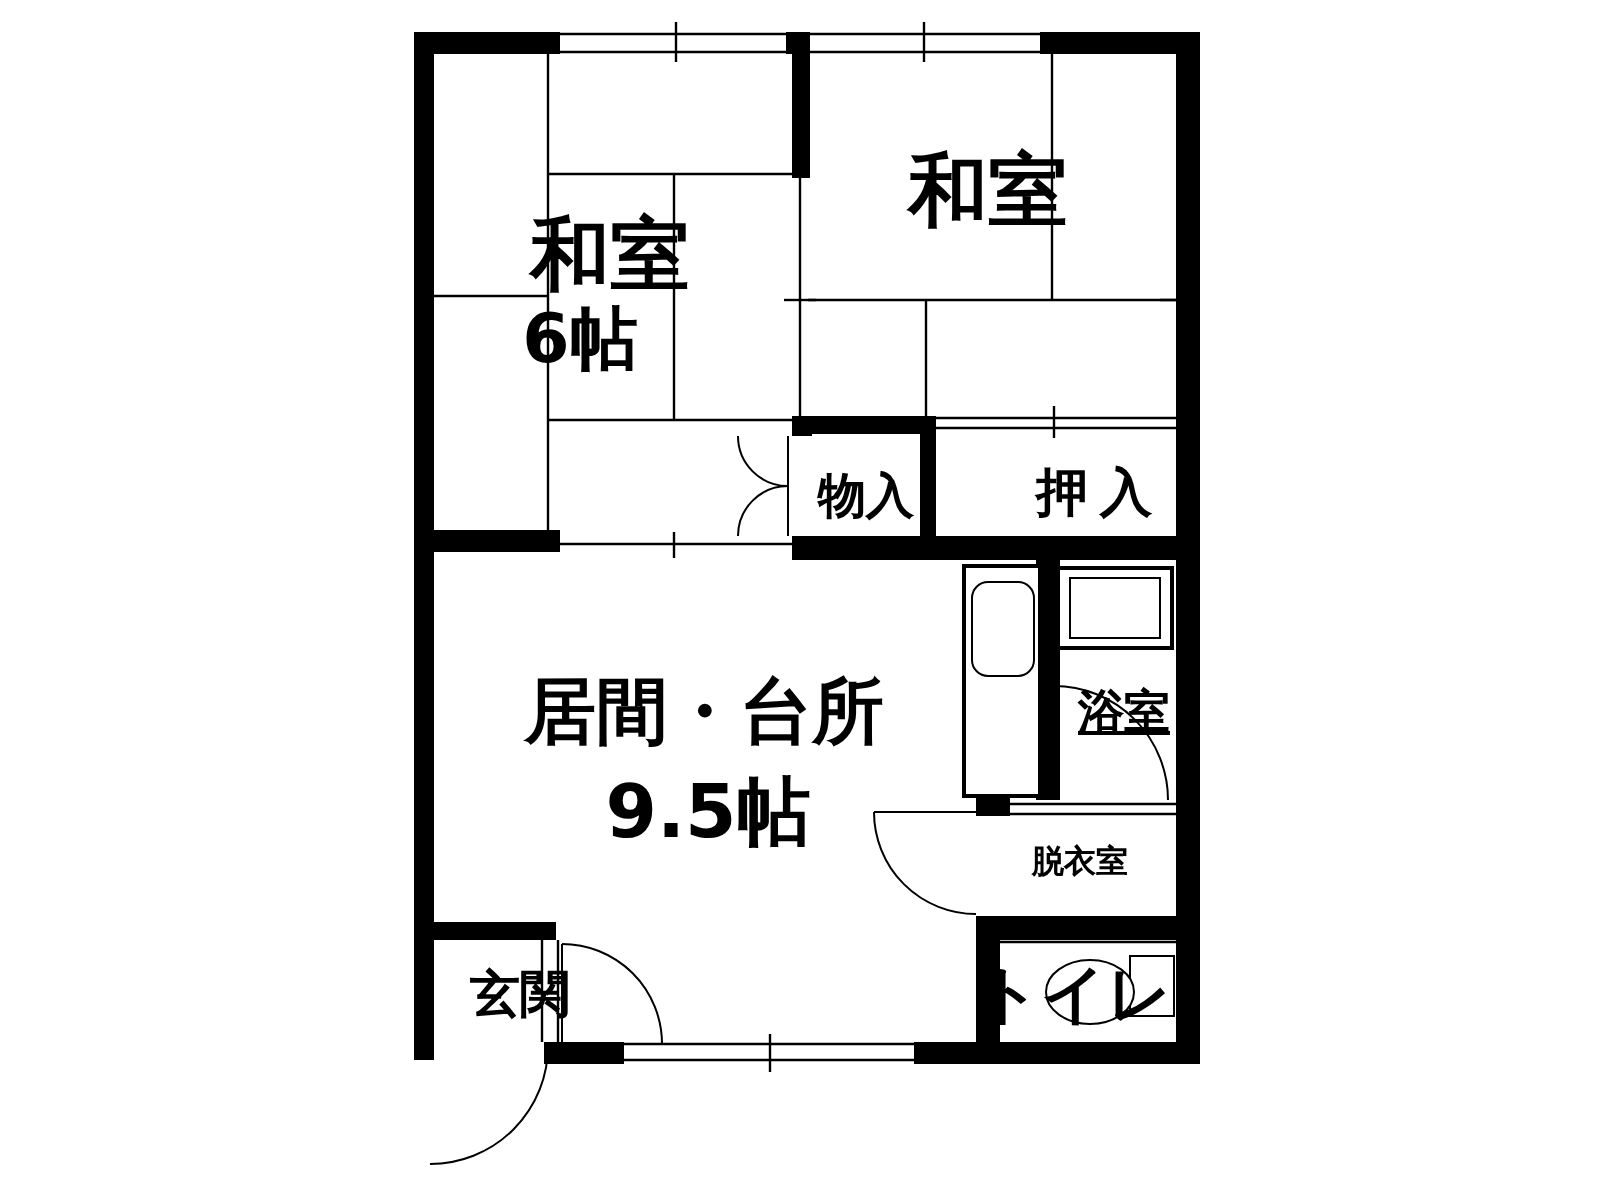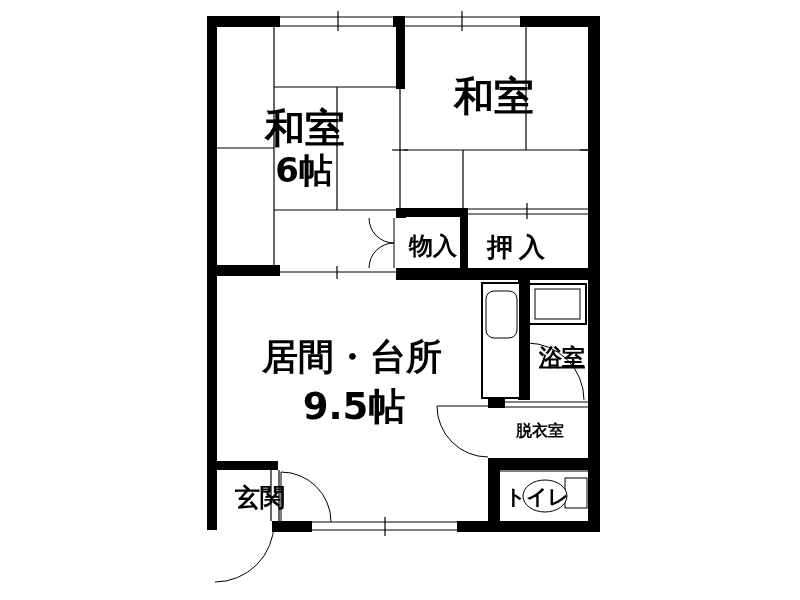--- a/index.html
+++ b/index.html
@@ -13,30 +13,30 @@
   #plan-svg{position:absolute;left:0;top:0;}
   .label{
     position:absolute;
     transform:translate(-50%,-50%);
     color:#000;
     font-weight:600;
     white-space:nowrap;
     line-height:1;
   }
   .lbl-washitsu6-name{left:305px;top:128px;font-size:40px;}
-  .lbl-washitsu6-size{left:304px;top:170px;font-size:34px;}
+  .lbl-washitsu6-size{left:290px;top:170px;font-size:34px;}
   .lbl-washitsu45-name{left:494px;top:96px;font-size:40px;}
   .lbl-washitsu45-size{left:494px;top:140px;font-size:36px;}
   .lbl-living-name{left:352px;top:357px;font-size:36px;text-align:center;}
   .lbl-living-size{left:354px;top:406px;font-size:37px;}
-  .lbl-storage{left:433px;top:248px;font-size:24px;font-family:Liberation Mono, monospace;}
-  .lbl-closet{left:519px;top:247px;font-size:26px;letter-spacing:6px;}
+  .lbl-storage{left:433px;top:248px;font-size:24px;}
+  .lbl-closet{left:550px;top:247px;font-size:26px;letter-spacing:6px;}
   .lbl-bathroom{left:562px;top:357px;font-size:23px;text-decoration:underline;}
   .lbl-dressing{left:540px;top:431px;font-size:16px;}
-  .lbl-toilet{left:537px;top:497px;font-size:21px;}
+  .lbl-toilet{left:537px;top:497px;font-size:32px;}
   .lbl-entrance{left:260px;top:497px;font-size:25px;}
 </style>
 </head>
 <body>
 
 <div id="canvas">
 
   <svg id="plan-svg" width="800" height="600" viewBox="0 0 800 600">
 
     <g fill="#000000">

